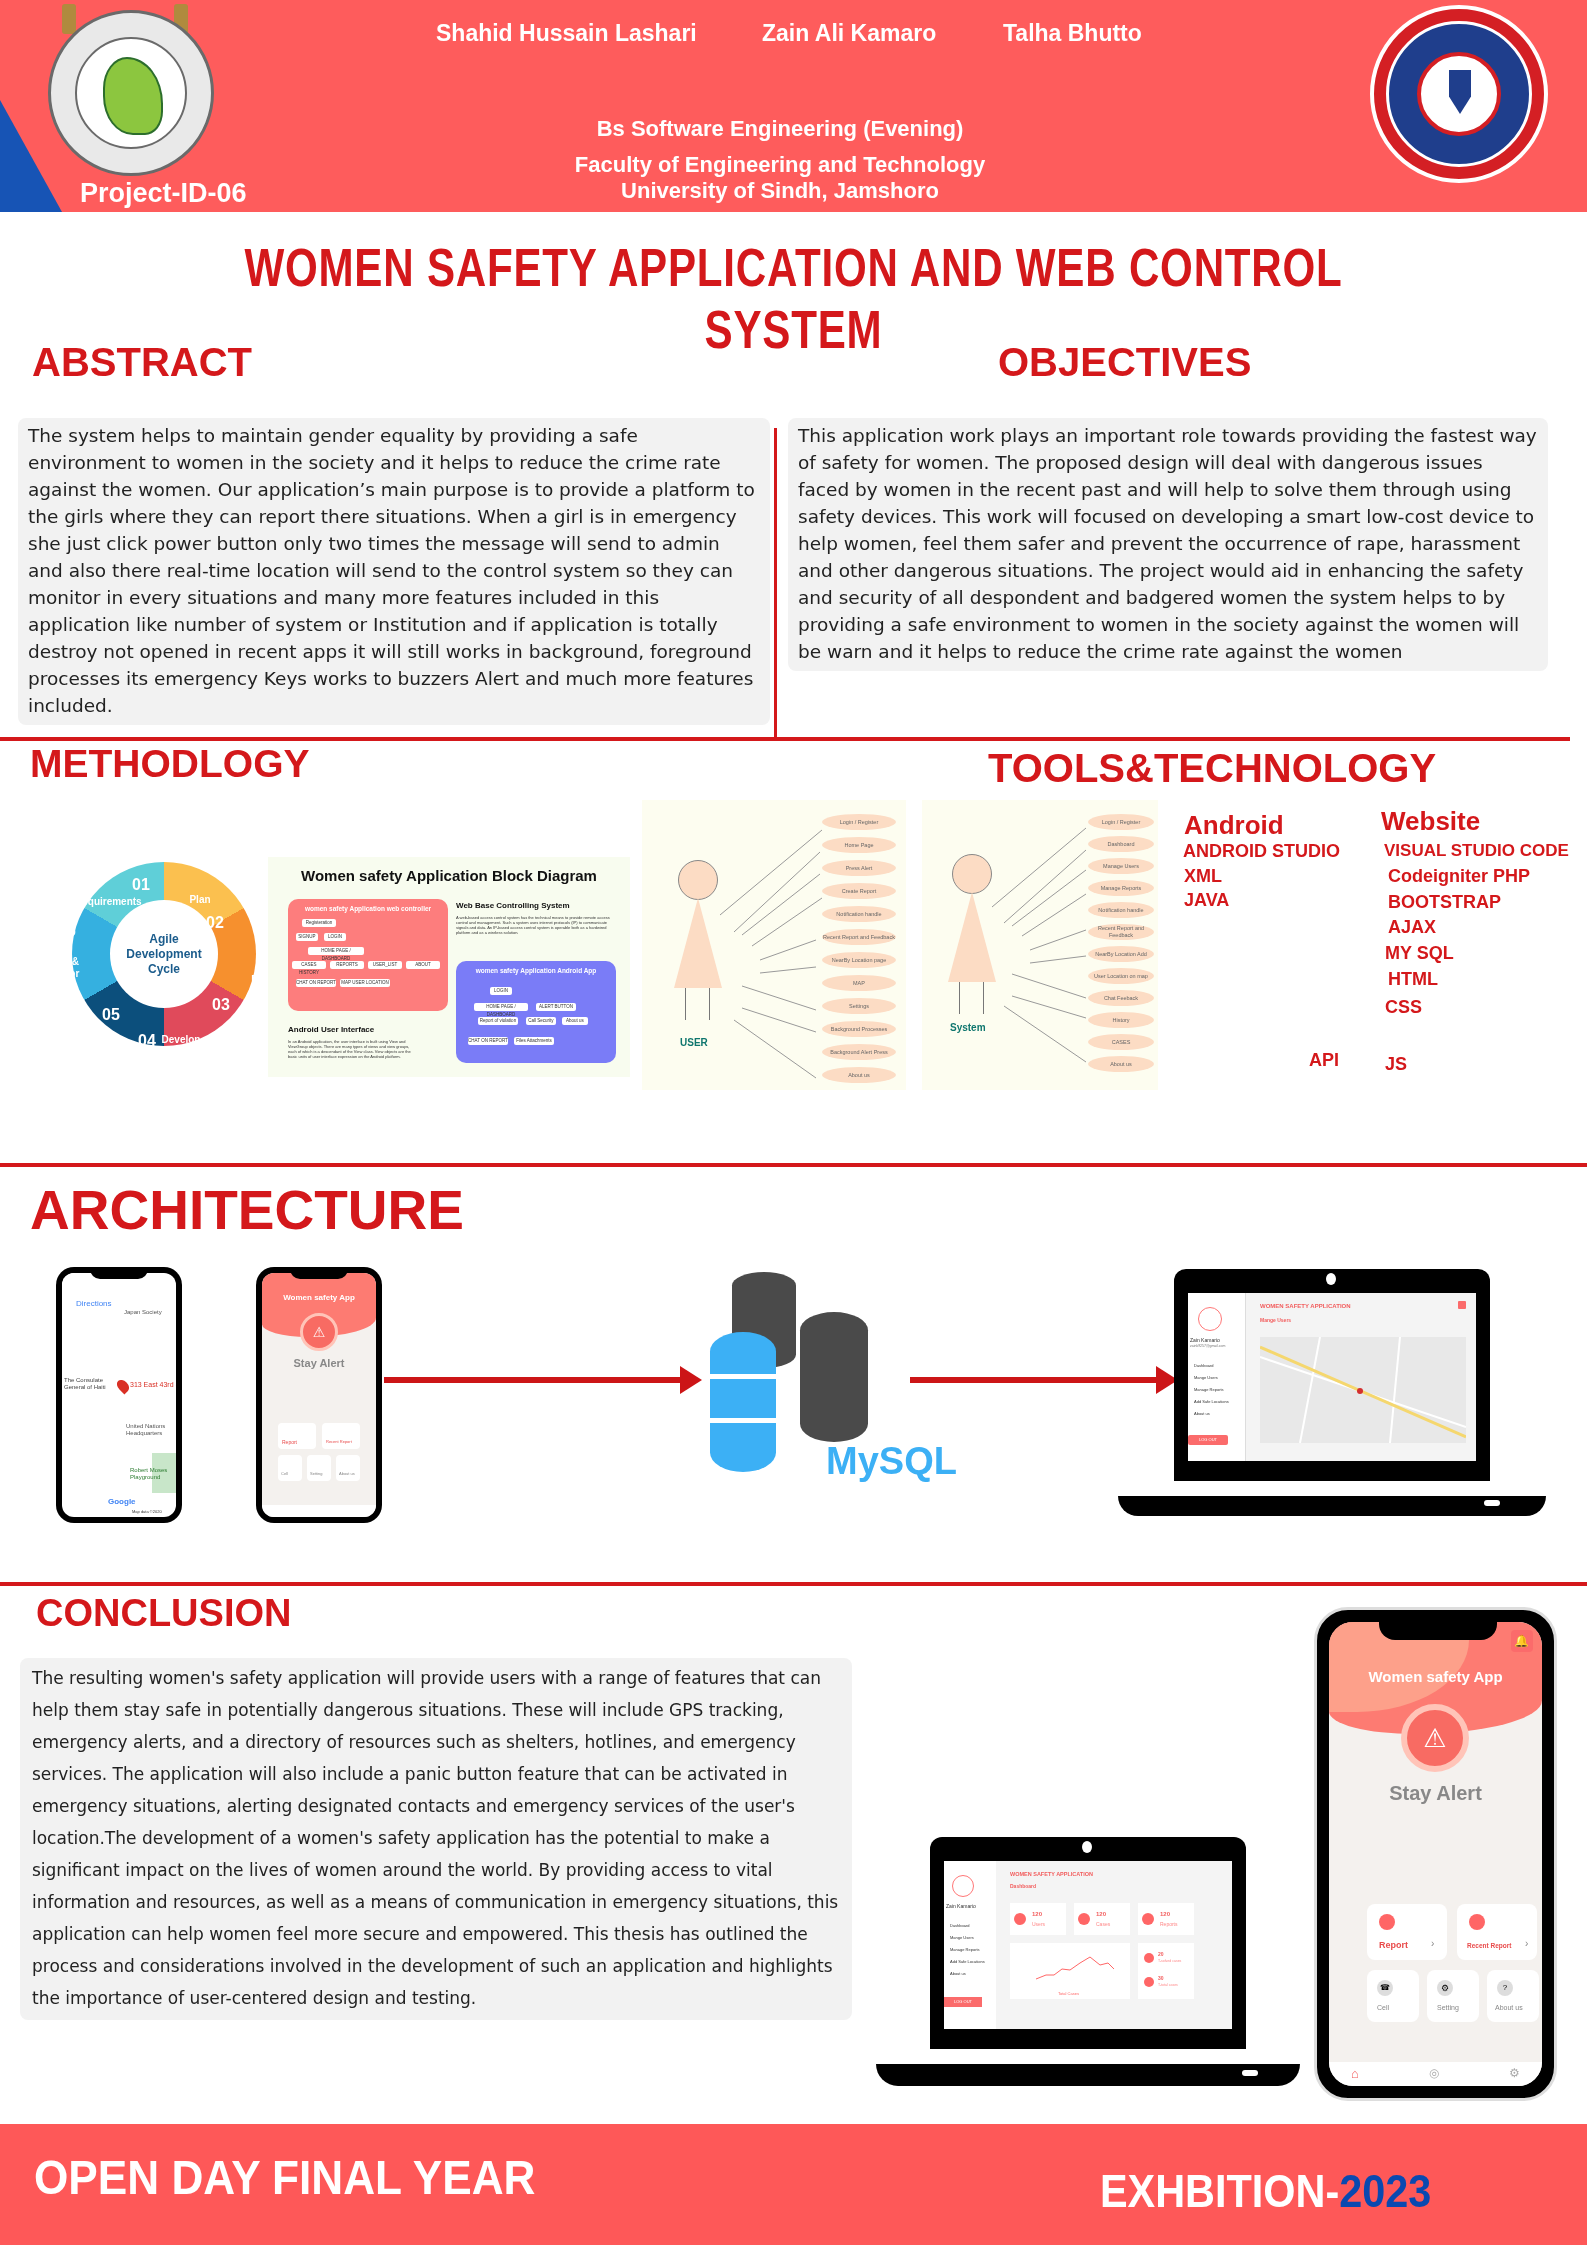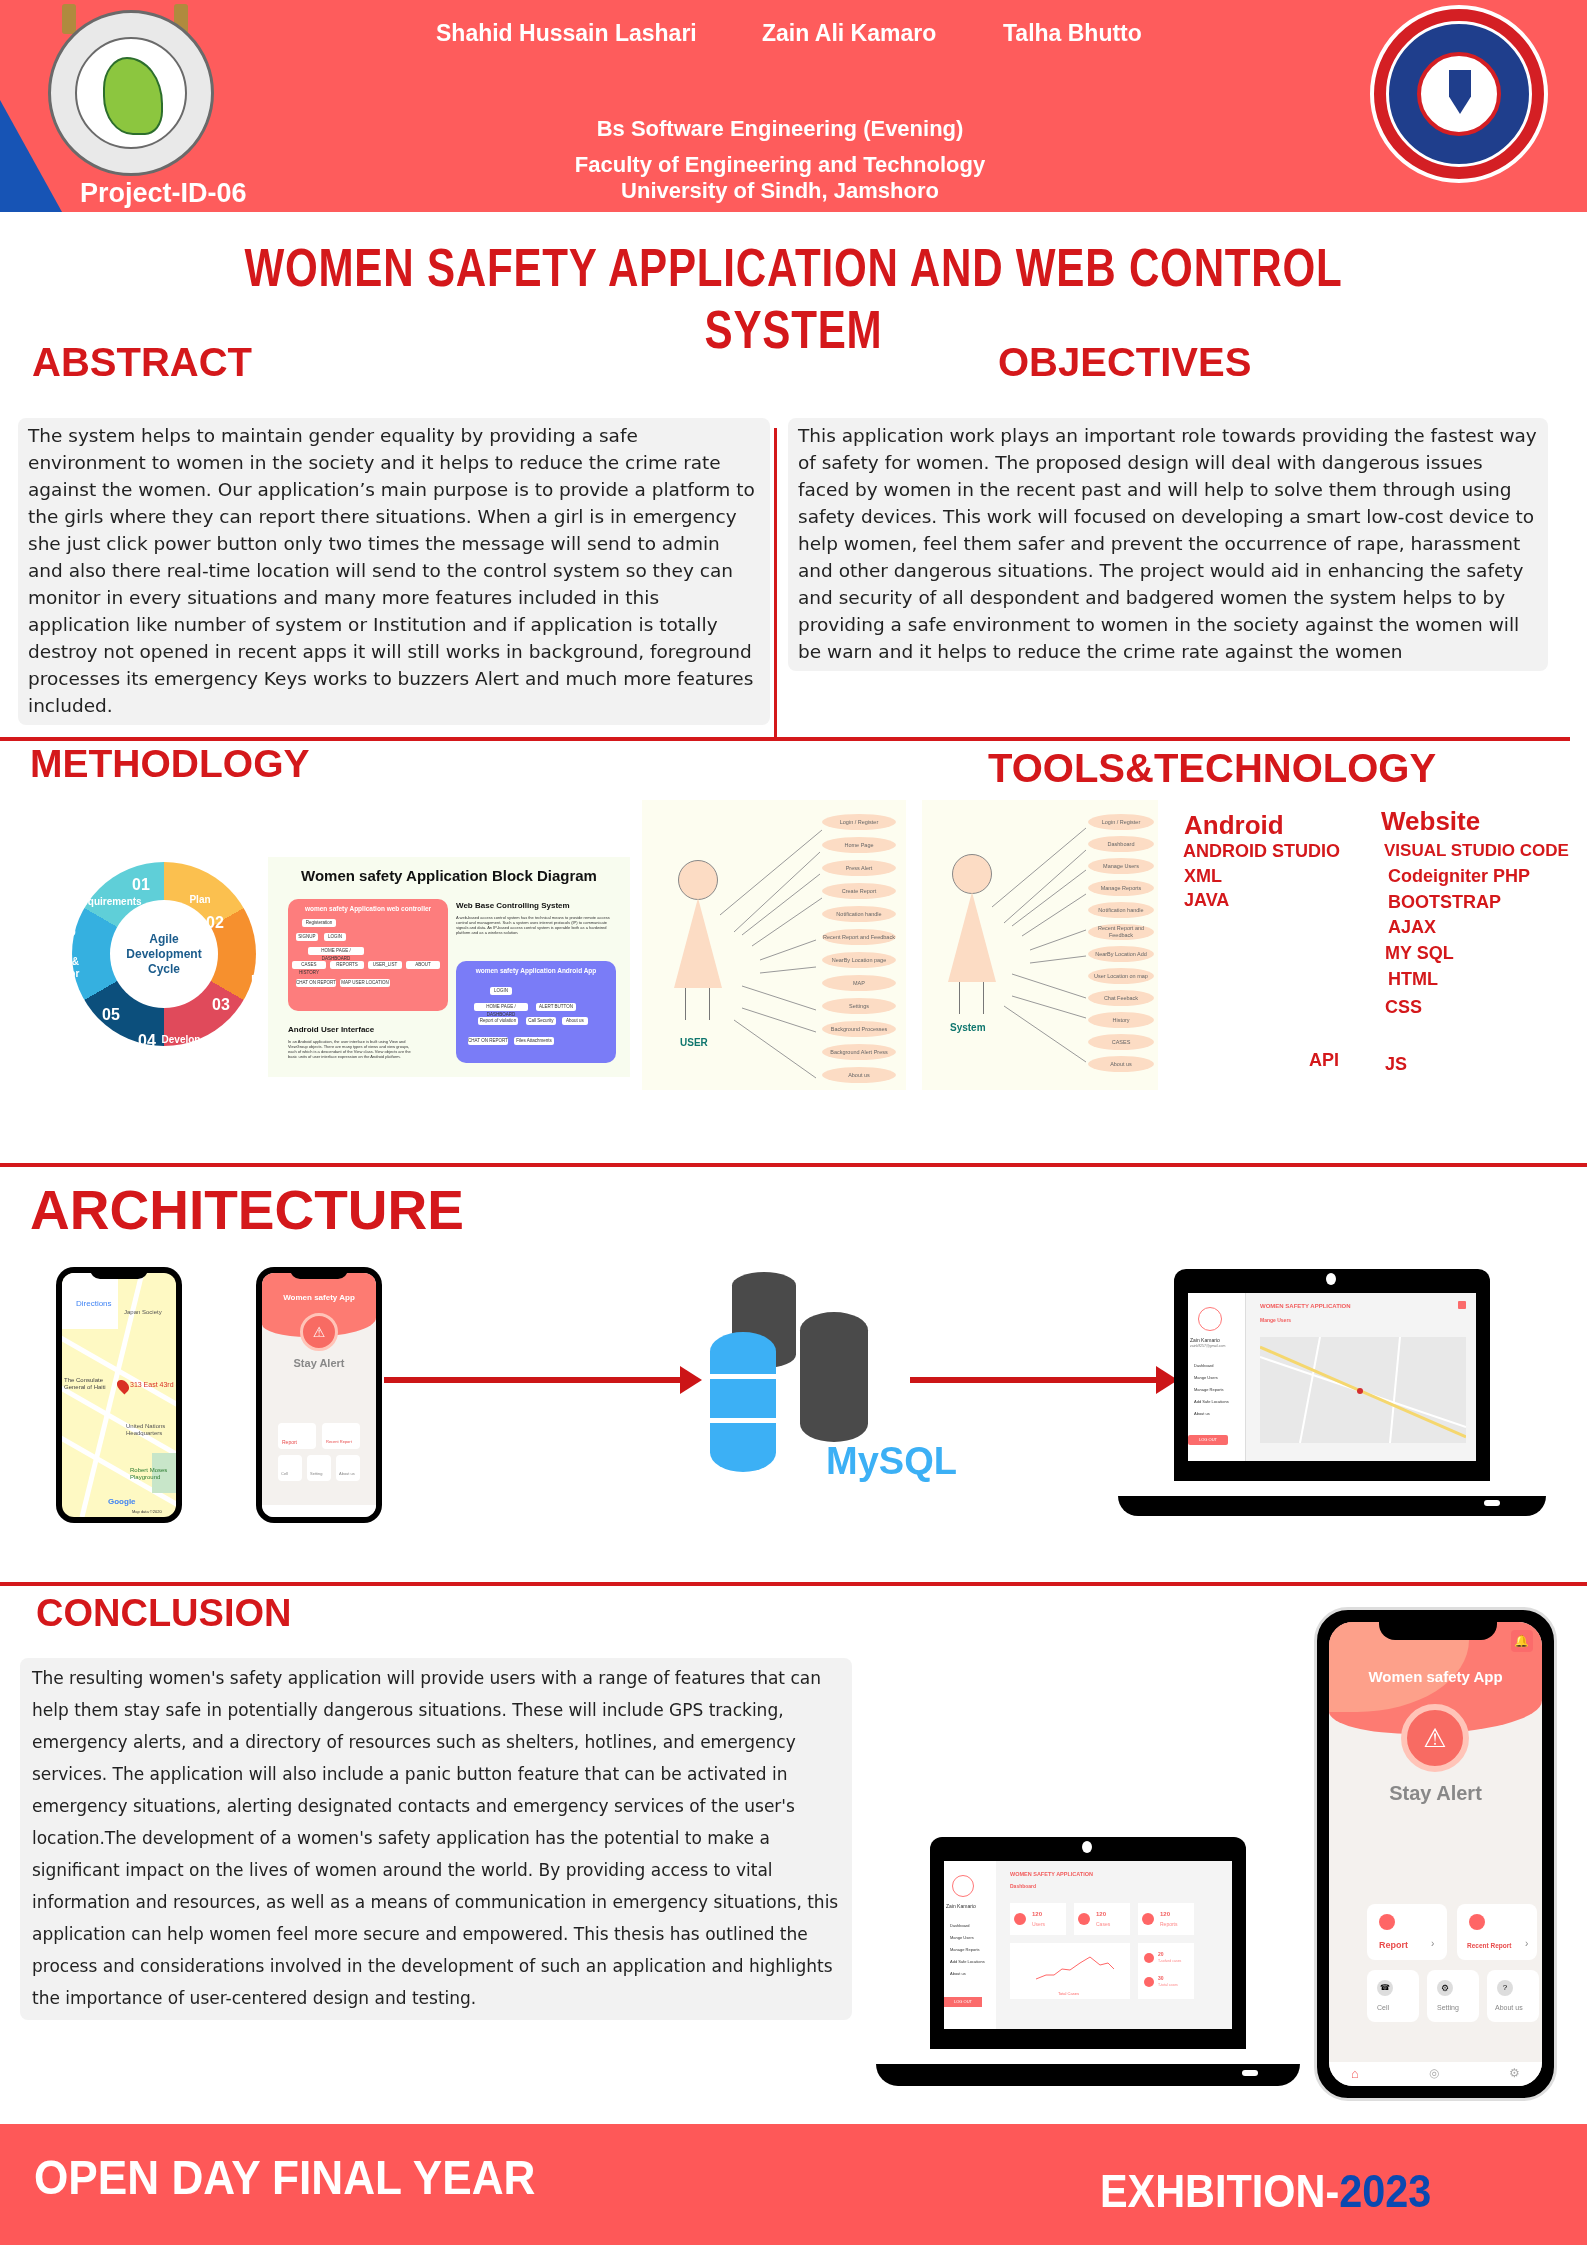--- a/index.html
+++ b/index.html
@@ -265,21 +265,21 @@
 <div class="abs tool-i" style="left:1388px;top:969px;">HTML</div>
 <div class="abs tool-i" style="left:1385px;top:997px;">CSS</div>
 <div class="abs tool-i" style="left:1309px;top:1025px;margin-top:25px;">API</div>
 <div class="abs tool-i" style="left:1385px;top:1054px;">JS</div>
 
 <div class="abs hdivider" style="left:0;top:1163px;width:1587px;"></div>
 
 <div class="abs section-h architecture-h">ARCHITECTURE</div>
 
 <div class="abs phone" style="left:56px;top:1267px;width:126px;height:256px;">
-  <div class="phone-screen" style="left:6px;top:6px;width:114px;height:244px;background:#fef9c3;">
+  <div class="phone-screen" style="left:6px;top:6px;width:114px;height:244px;background:#ffffff;">
     <svg width="114" height="244" style="position:absolute;left:0;top:0;">
       <g stroke="#ffffff" stroke-width="5">
           <line x1="-10" y1="60" x2="130" y2="140"></line>
           <line x1="-10" y1="110" x2="130" y2="190"></line>
           <line x1="-10" y1="160" x2="130" y2="240"></line>
           <line x1="80" y1="0" x2="20" y2="244"></line>
         </g>
       <rect x="90" y="180" width="30" height="40" fill="#c8e6c9"></rect>
       <rect x="0" y="0" width="56" height="56" fill="#ffffff"></rect>
     </svg>

